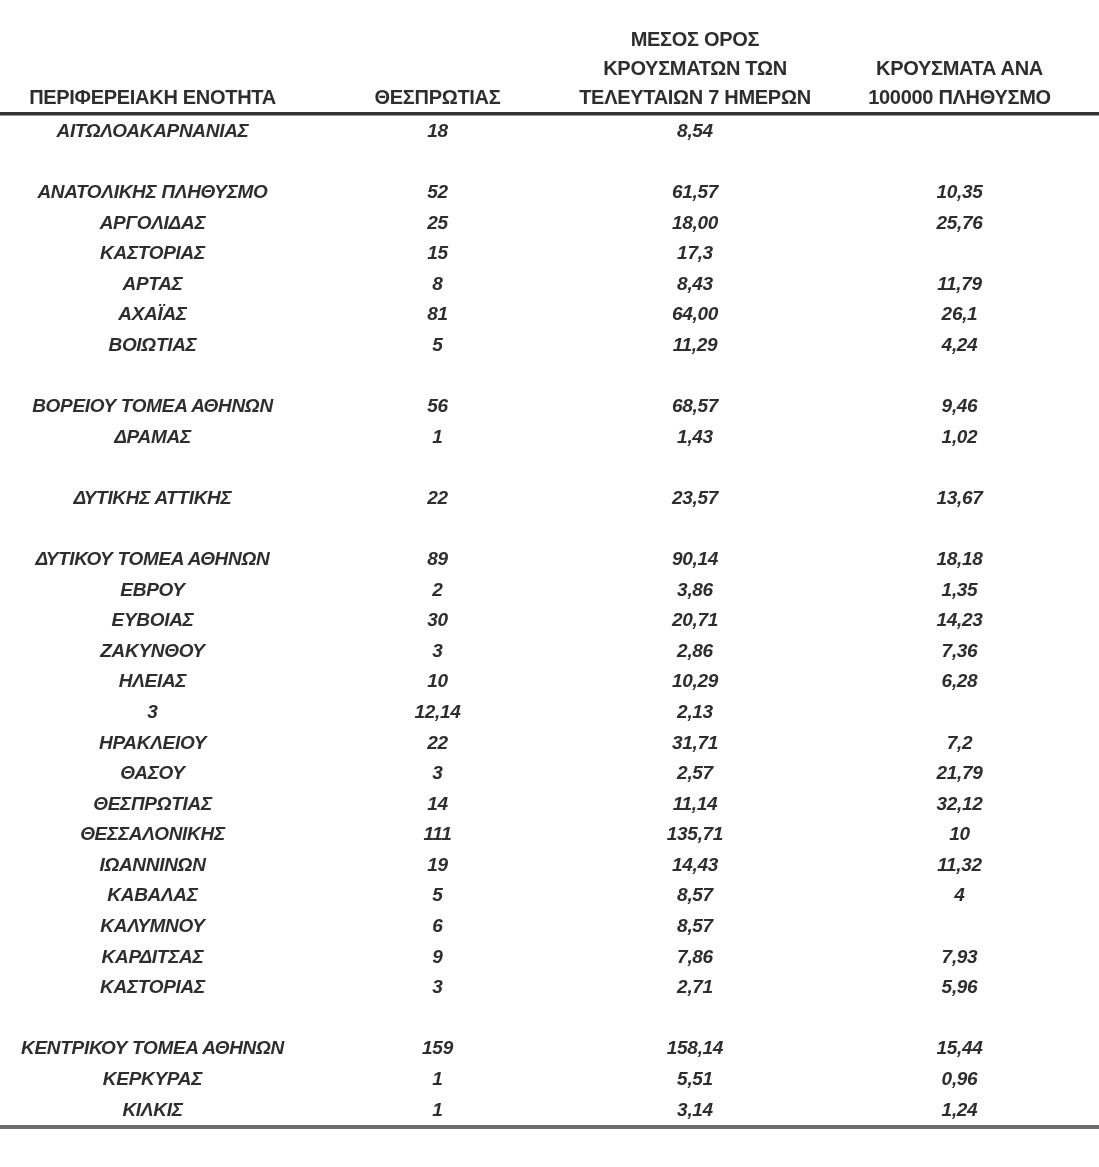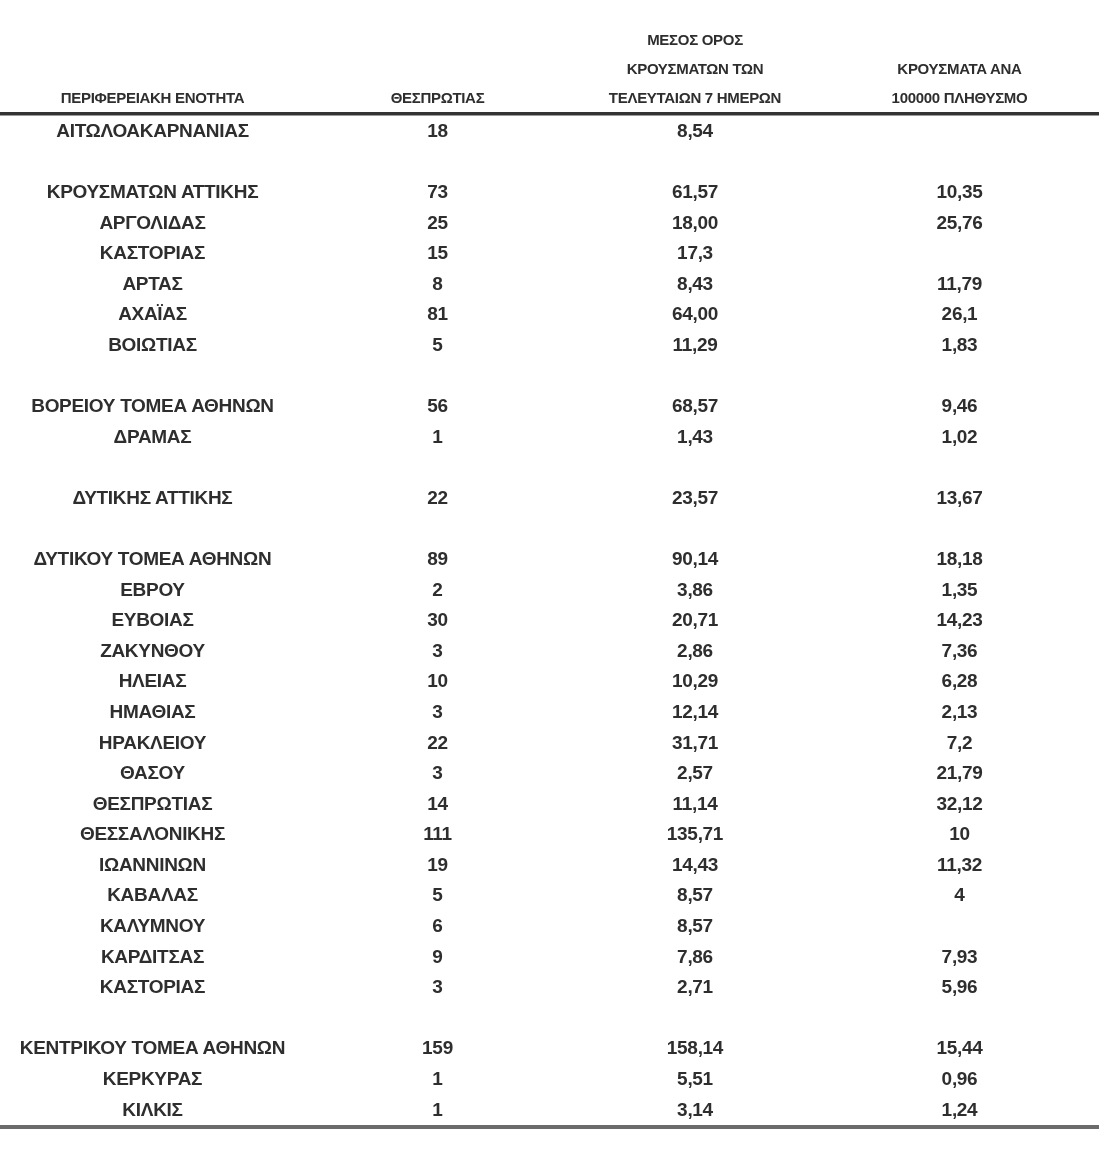--- a/index.html
+++ b/index.html
@@ -19,35 +19,35 @@
   }
 
   
   .thead { width: 1099px; }
   .hcell {
     display: flex;
     flex-direction: column;
     justify-content: flex-end;
     align-items: center;
     height: 88px;
-    font-size: 15px;
+    font-size: 20px;
     font-weight: 700;
     letter-spacing: -0.3px;
     line-height: 29px;
     white-space: nowrap;
   }
   .header-rule {
     height: 1px;
     border-top: 3px solid #333333;
     border-bottom: 1px solid #9a9a9a;
     width: 1099px;
   }
 
   
-  .trow { height: 30.58px; }
+  .trow { height: 30.58px; font-style: italic; }
   .tcell {
     font-size: 19px;
     font-weight: 700;
     letter-spacing: -0.3px;
     line-height: 30.58px;
     text-align: center;
     white-space: nowrap;
     overflow: visible;
   }
   .bottom-rule {
@@ -83,22 +83,22 @@
   <div class="header-rule"></div>
 
   <div id="tbody">
       <div class="trow grid-row">
         <div class="tcell">ΑΙΤΩΛΟΑΚΑΡΝΑΝΙΑΣ</div>
         <div class="tcell">18</div>
         <div class="tcell">8,54</div>
       </div>
       <div class="trow"></div>
       <div class="trow grid-row">
-        <div class="tcell">ΚΡΟΥΣΜΑΤΩΝ ΑΤΤΙΚΗΣ</div>
-        <div class="tcell">73</div>
+        <div class="tcell">ΑΝΑΤΟΛΙΚΗΣ ΠΛΗΘΥΣΜΟ</div>
+        <div class="tcell">52</div>
         <div class="tcell">61,57</div>
         <div class="tcell">10,35</div>
       </div>
       <div class="trow grid-row">
         <div class="tcell">ΑΡΓΟΛΙΔΑΣ</div>
         <div class="tcell">25</div>
         <div class="tcell">18,00</div>
         <div class="tcell">25,76</div>
       </div>
       <div class="trow grid-row">
@@ -115,21 +115,21 @@
       <div class="trow grid-row">
         <div class="tcell">ΑΧΑΪΑΣ</div>
         <div class="tcell">81</div>
         <div class="tcell">64,00</div>
         <div class="tcell">26,1</div>
       </div>
       <div class="trow grid-row">
         <div class="tcell">ΒΟΙΩΤΙΑΣ</div>
         <div class="tcell">5</div>
         <div class="tcell">11,29</div>
-        <div class="tcell">1,83</div>
+        <div class="tcell">4,24</div>
       </div>
       <div class="trow"></div>
       <div class="trow grid-row">
         <div class="tcell">ΒΟΡΕΙΟΥ ΤΟΜΕΑ ΑΘΗΝΩΝ</div>
         <div class="tcell">56</div>
         <div class="tcell">68,57</div>
         <div class="tcell">9,46</div>
       </div>
       <div class="trow grid-row">
         <div class="tcell">ΔΡΑΜΑΣ</div>
@@ -169,21 +169,20 @@
         <div class="tcell">2,86</div>
         <div class="tcell">7,36</div>
       </div>
       <div class="trow grid-row">
         <div class="tcell">ΗΛΕΙΑΣ</div>
         <div class="tcell">10</div>
         <div class="tcell">10,29</div>
         <div class="tcell">6,28</div>
       </div>
       <div class="trow grid-row">
-        <div class="tcell">ΗΜΑΘΙΑΣ</div>
         <div class="tcell">3</div>
         <div class="tcell">12,14</div>
         <div class="tcell">2,13</div>
       </div>
       <div class="trow grid-row">
         <div class="tcell">ΗΡΑΚΛΕΙΟΥ</div>
         <div class="tcell">22</div>
         <div class="tcell">31,71</div>
         <div class="tcell">7,2</div>
       </div>

